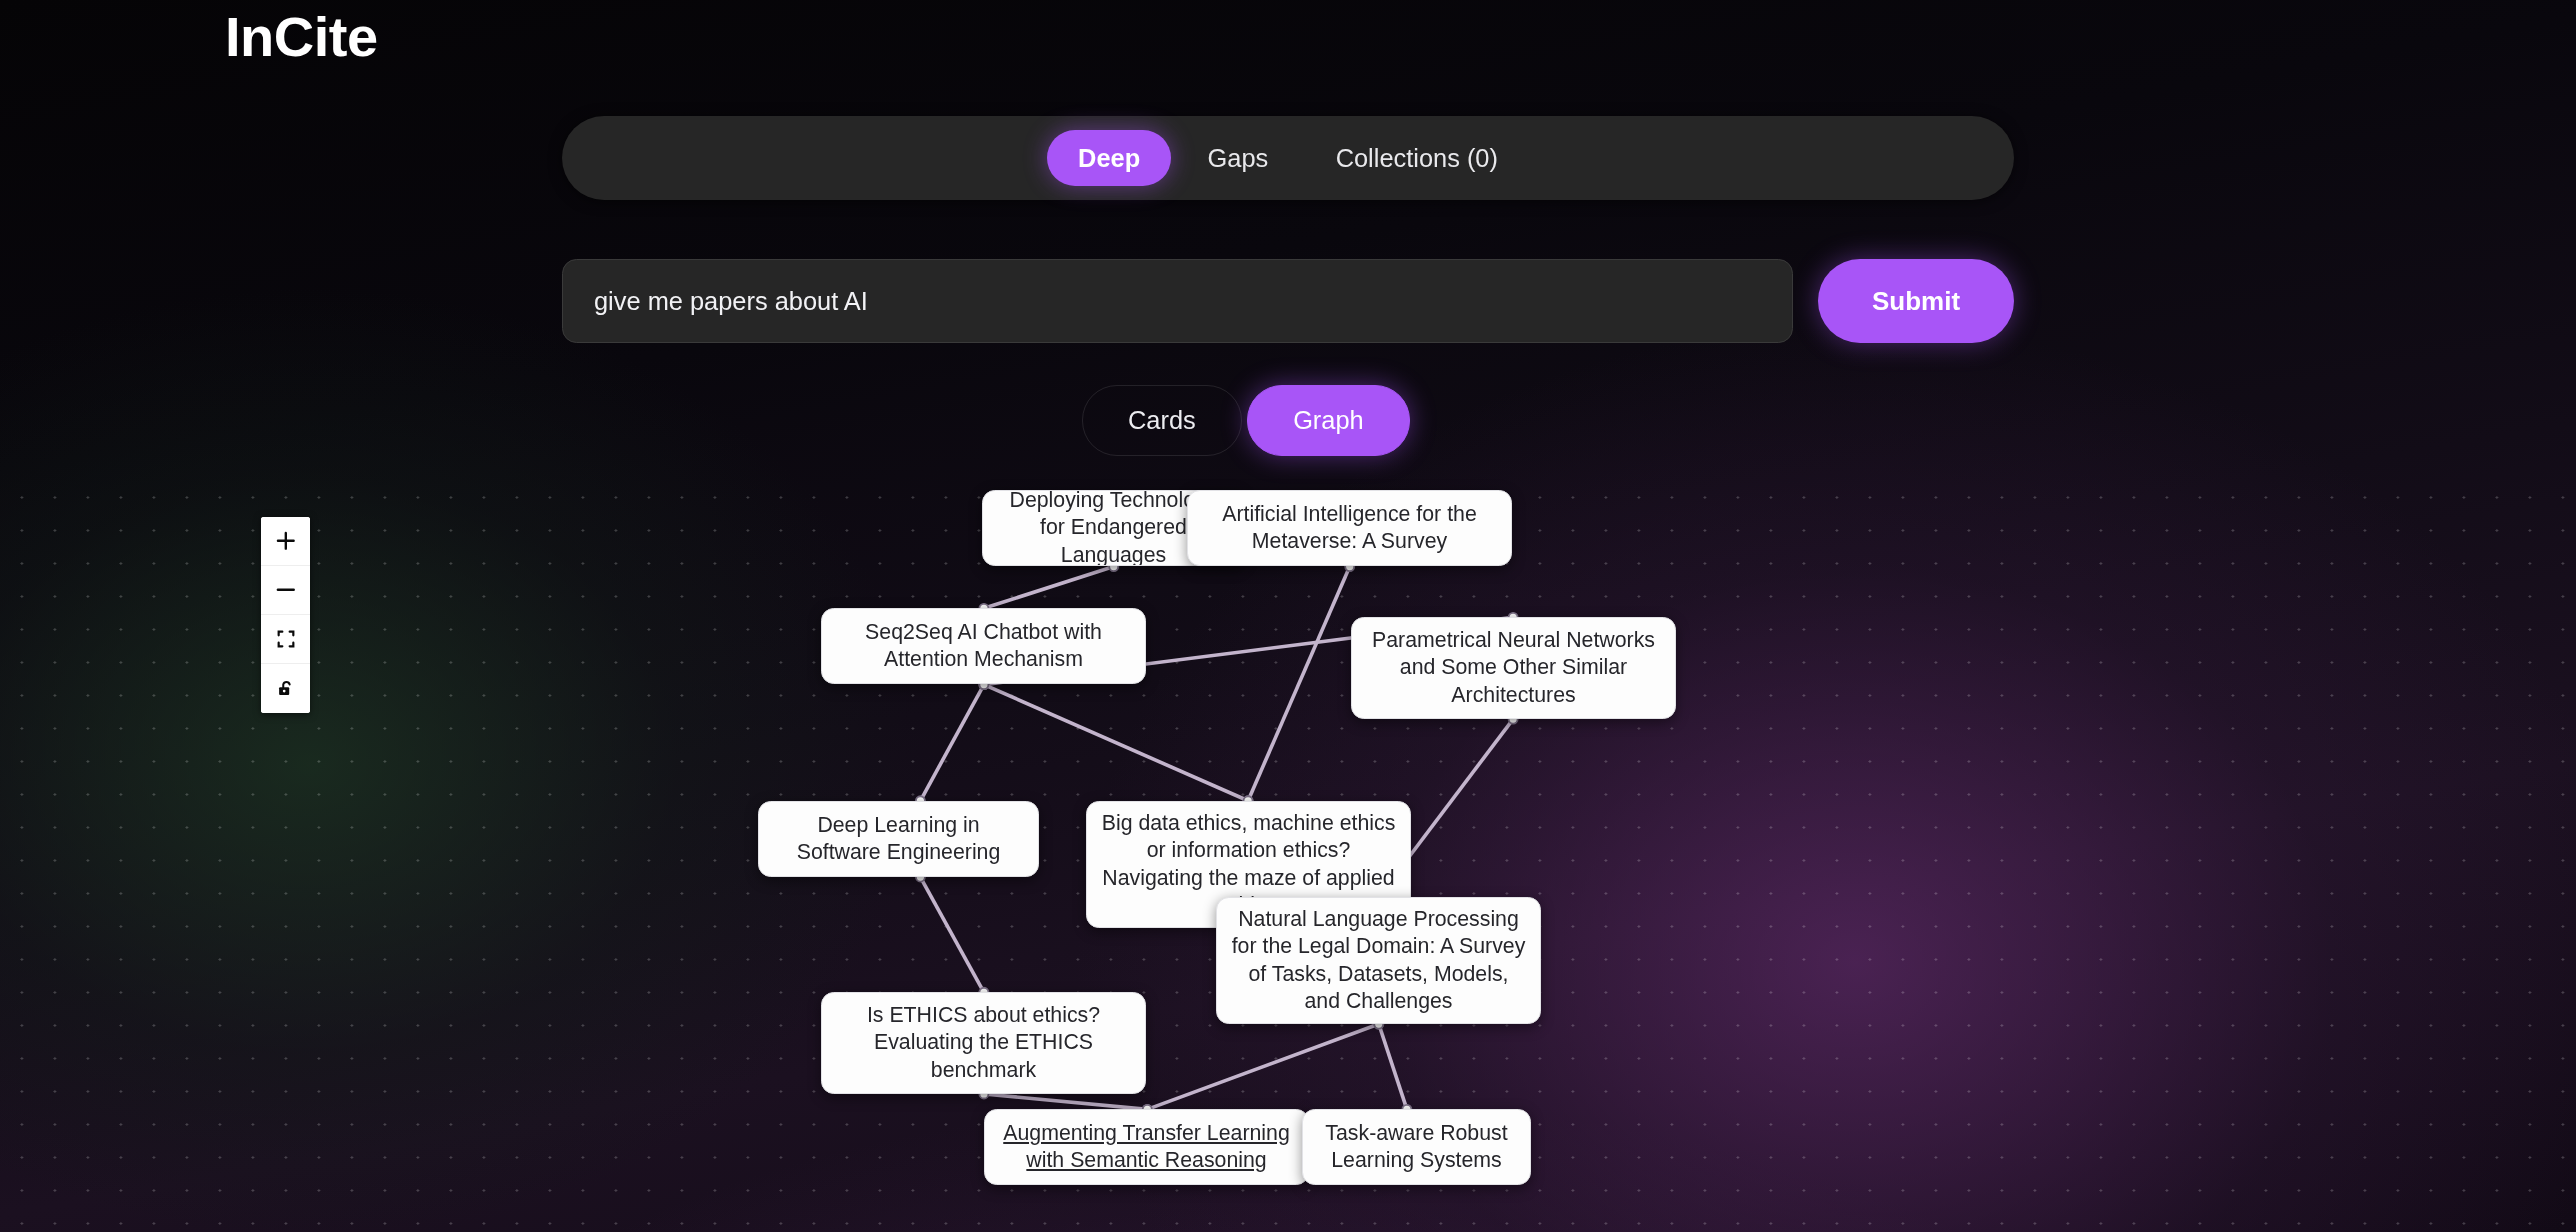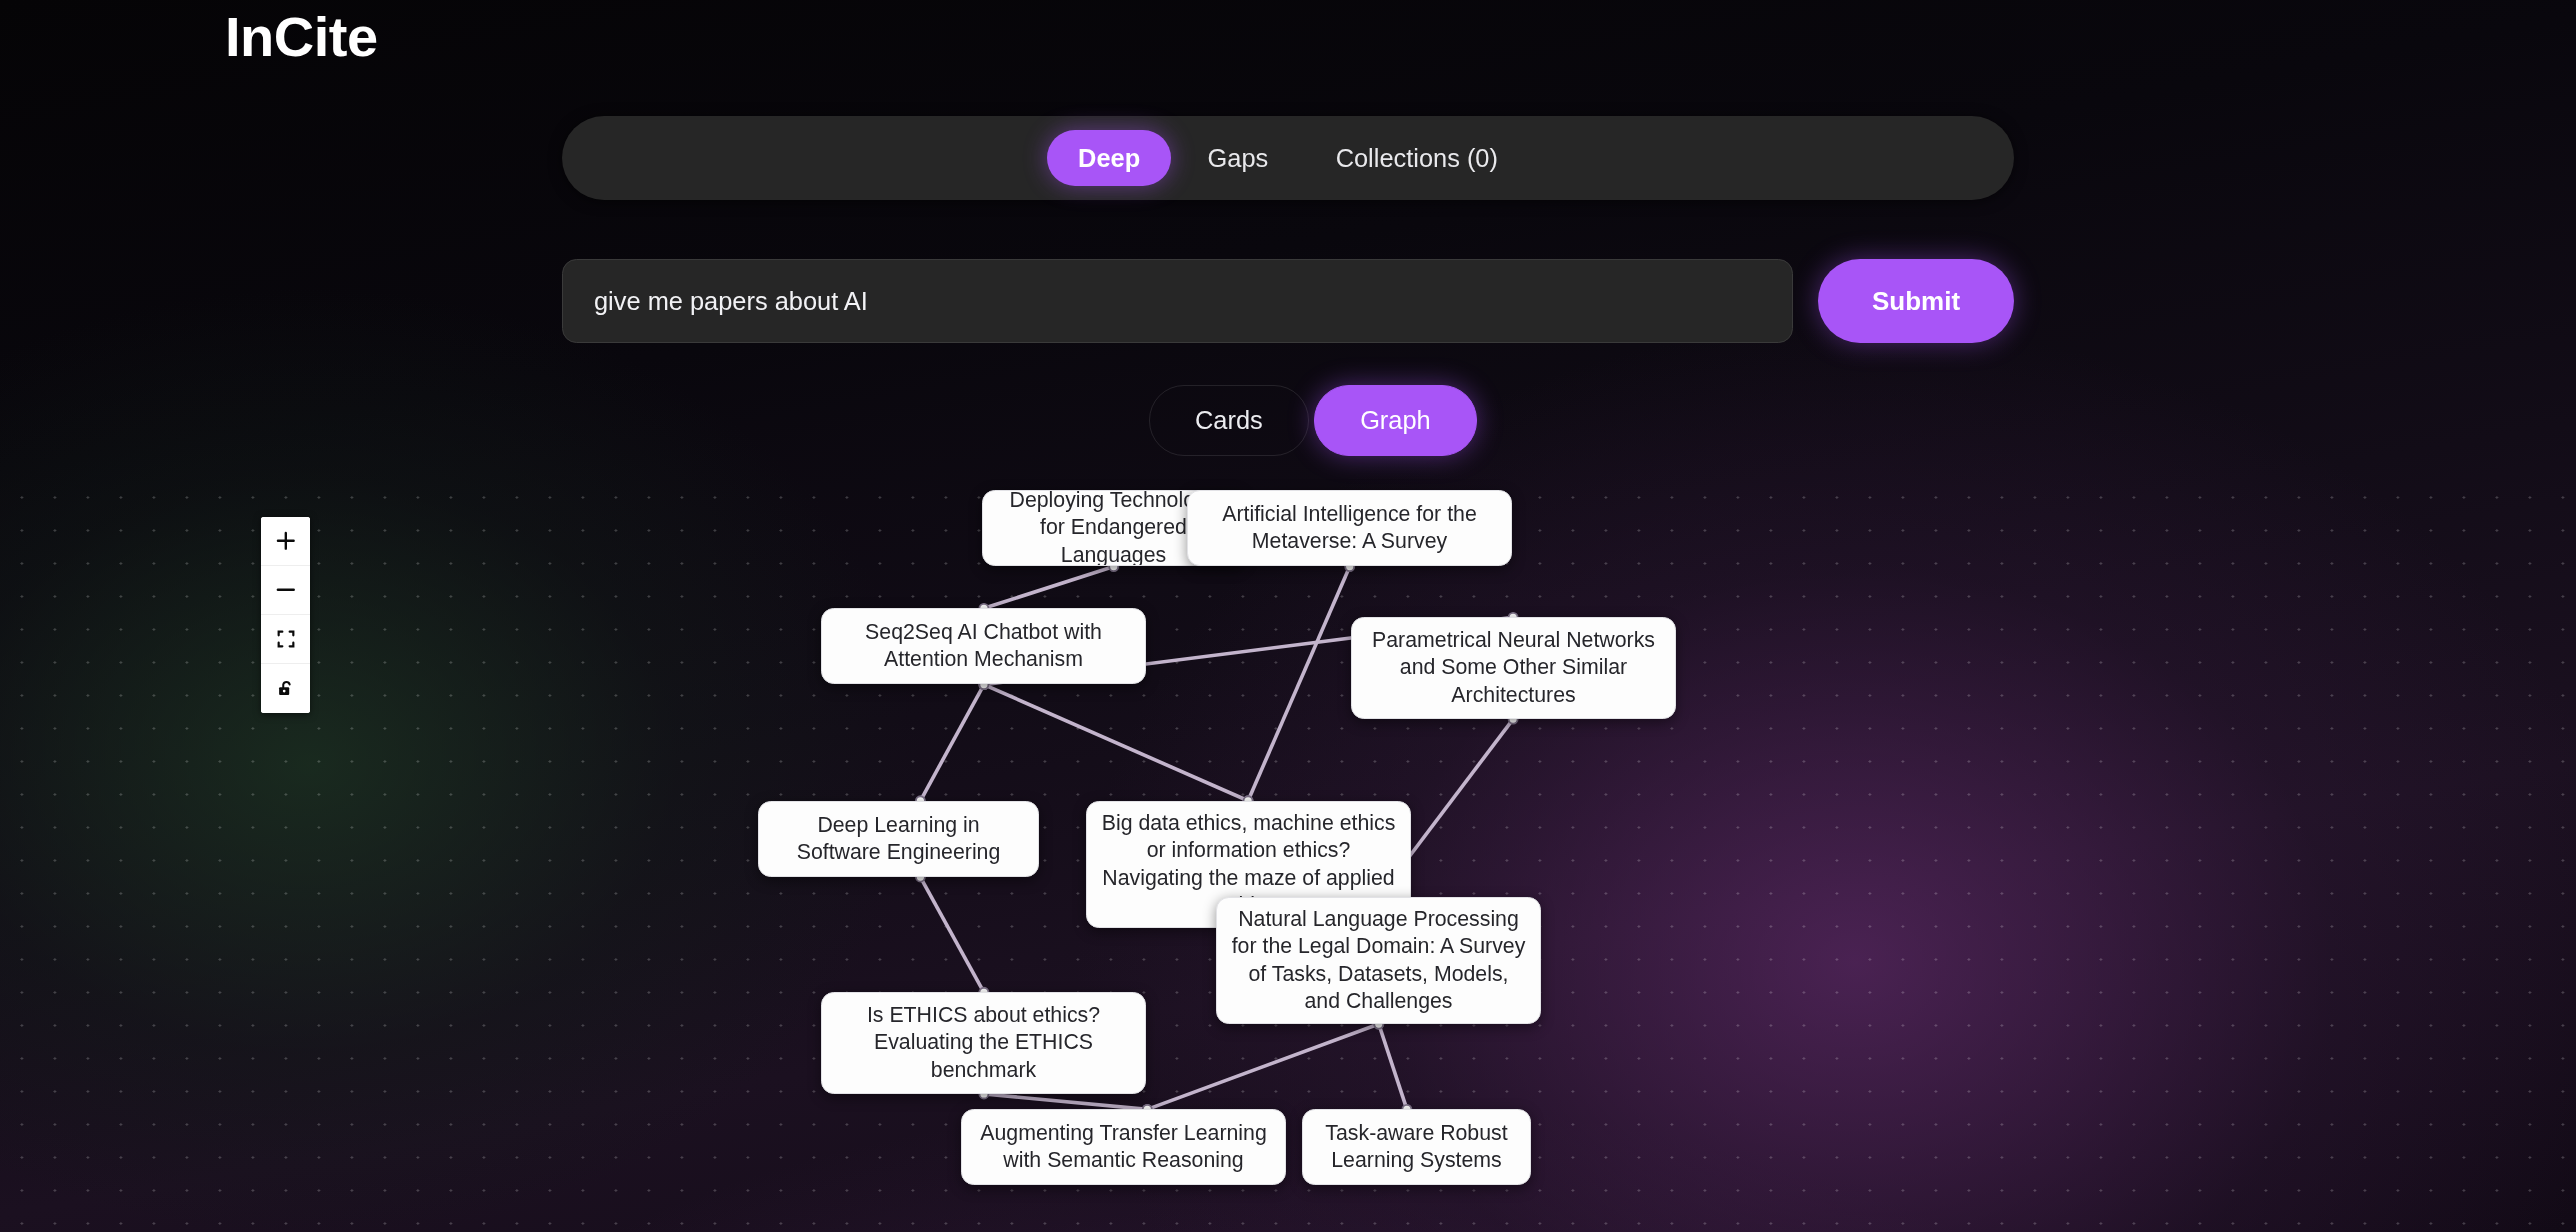--- a/index.html
+++ b/index.html
@@ -71,21 +71,21 @@
     background:#a855f7;
     border:none; border-radius:42px;
     color:#ffffff; font-size:26px; font-weight:600;
     font-family:"Liberation Sans", sans-serif;
     cursor:pointer;
     box-shadow:0 0 27px rgba(168,85,247,0.40);
   }
 
   
   .view-toggle {
-    position:absolute; left:1149px; top:385px;
+    position:absolute; left:1082px; top:385px;
     display:flex; gap:5.4px; align-items:flex-start;
   }
   .view-btn {
     height:71px; padding:0 45px;
     border-radius:35px;
     font-size:25.4px;
     display:flex; align-items:center; justify-content:center;
     cursor:pointer;
     background:transparent;
     border:0.9px solid rgba(255,255,255,0.10);
@@ -203,21 +203,21 @@
       </svg>
     <div id="node-layer">
         <div class="gnode" style="left: 982px; top: 18px; width: 263px; height: 76px; z-index: 10;">Deploying Technology for Endangered Languages</div>
         <div class="gnode" style="left: 1187px; top: 18px; width: 325px; height: 76px; z-index: 11;">Artificial Intelligence for the Metaverse: A Survey</div>
         <div class="gnode" style="left: 821px; top: 136px; width: 325px; height: 76px; z-index: 12;">Seq2Seq AI Chatbot with Attention Mechanism</div>
         <div class="gnode" style="left: 1351px; top: 145px; width: 325px; height: 102px; z-index: 13;">Parametrical Neural Networks and Some Other Similar Architectures</div>
         <div class="gnode" style="left: 758px; top: 329px; width: 281px; height: 76px; z-index: 14;">Deep Learning in Software Engineering</div>
         <div class="gnode" style="left: 1086px; top: 329px; width: 325px; height: 127px; z-index: 15;">Big data ethics, machine ethics or information ethics? Navigating the maze of applied ethics</div>
         <div class="gnode" style="left: 1216px; top: 425px; width: 325px; height: 127px; z-index: 16;">Natural Language Processing for the Legal Domain: A Survey of Tasks, Datasets, Models, and Challenges</div>
         <div class="gnode" style="left: 821px; top: 520px; width: 325px; height: 102px; z-index: 17;">Is ETHICS about ethics? Evaluating the ETHICS benchmark</div>
-        <div class="gnode" style="left: 961px; top: 637px; width: 325px; height: 76px; z-index: 18;">Augmenting Transfer Learning with Semantic Reasoning</div>
+        <div class="gnode" style="left: 984px; top: 637px; width: 325px; height: 76px; z-index: 18; text-decoration: underline;">Augmenting Transfer Learning with Semantic Reasoning</div>
         <div class="gnode" style="left: 1302px; top: 637px; width: 229px; height: 76px; z-index: 19;">Task-aware Robust Learning Systems</div>
       </div>
   </div>
 
   <div class="graph-controls">
     <div class="ctrl-btn">
       <svg width="23.6" height="23.6" viewBox="0 0 24 24">
           <path d="M12 4v16M4 12h16" stroke="#0b0b0b" stroke-width="2.4" stroke-linecap="round"></path>
         </svg>
     </div>

